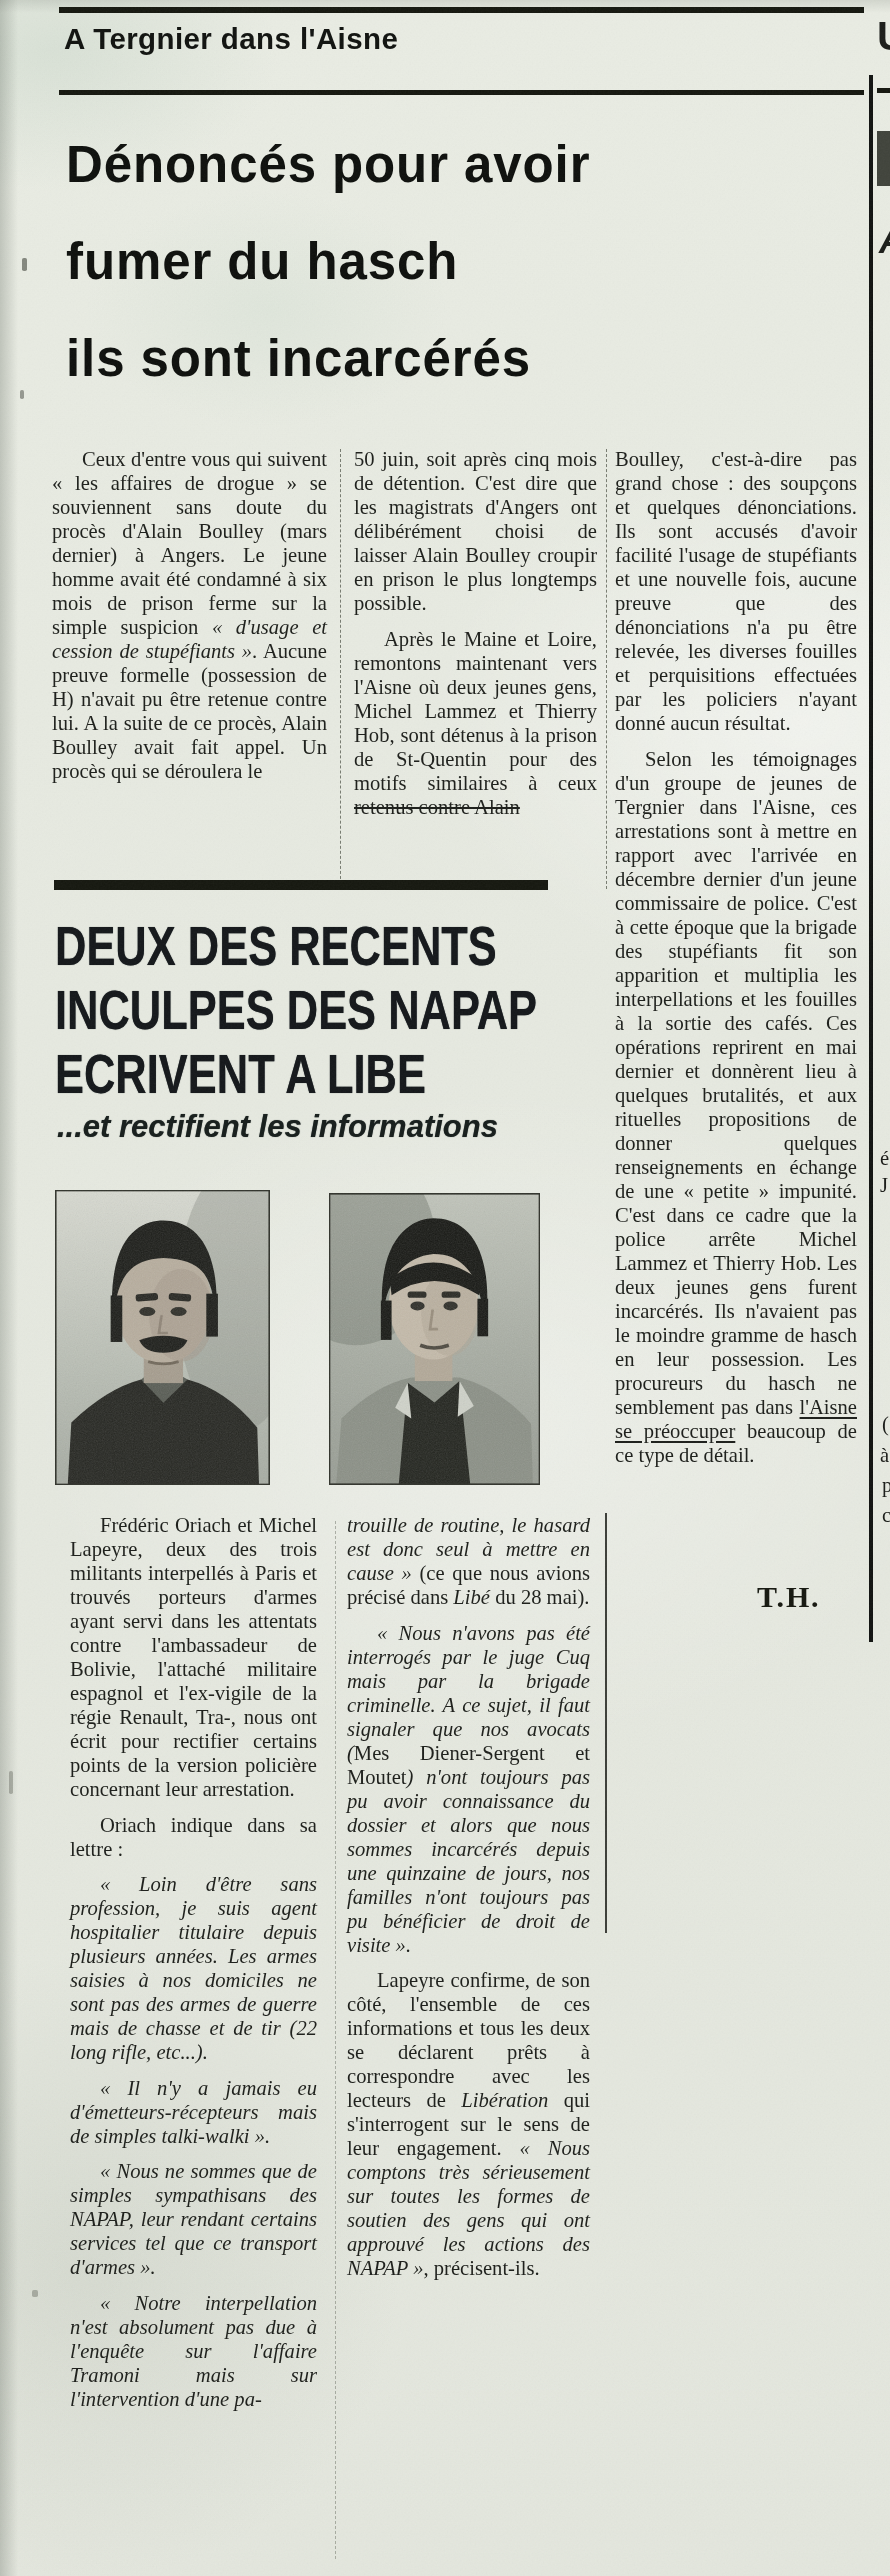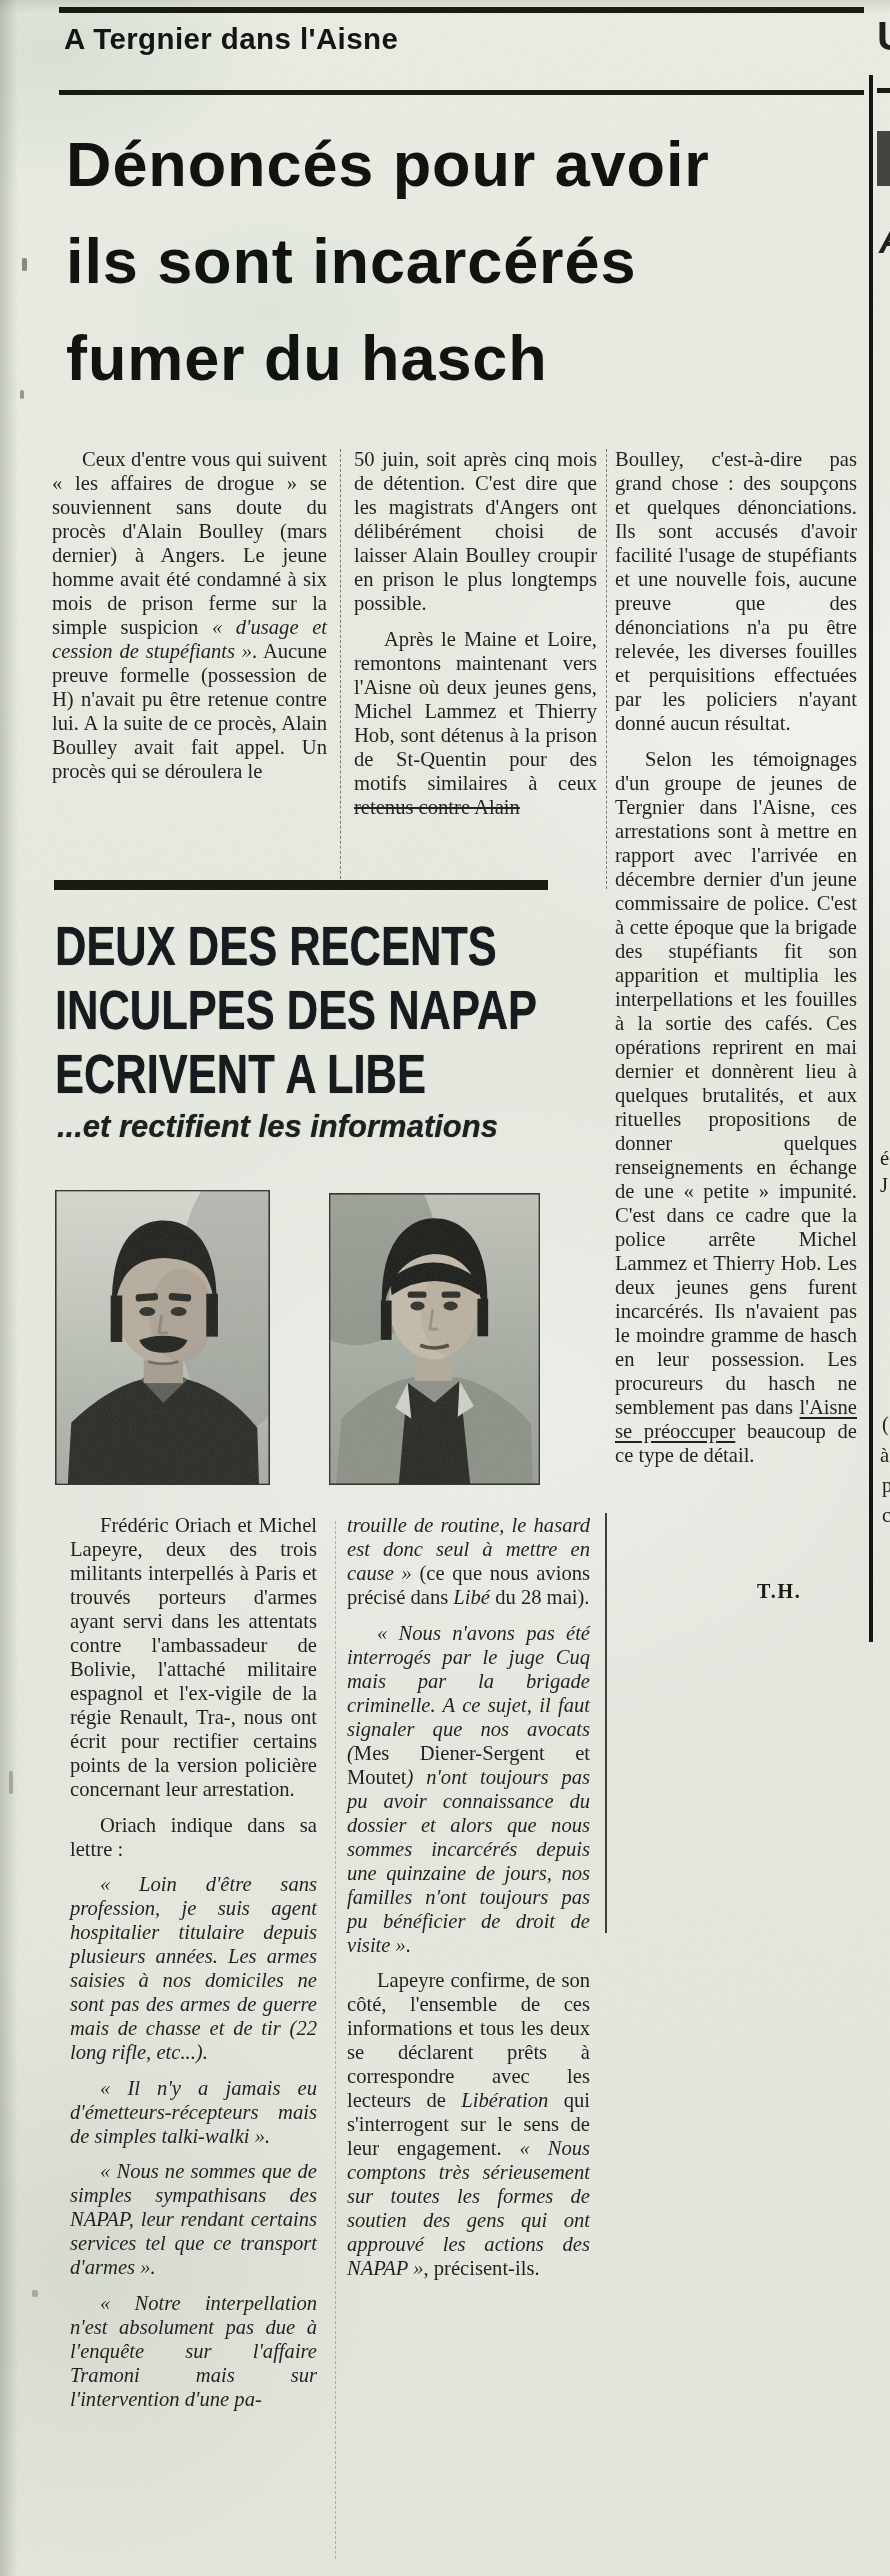--- a/index.html
+++ b/index.html
@@ -15,39 +15,39 @@
     font-family:"Liberation Serif",serif;color:#1c1e1a;
   }
   .edge-shade-left{position:absolute;left:0;top:0;width:18px;height:2576px;
     background:linear-gradient(90deg,rgba(70,80,70,.25),transparent);}
   .edge-shade-top{position:absolute;left:0;top:0;width:891px;height:12.5px;
     background:linear-gradient(180deg,rgba(70,80,70,.14),transparent);}
   .rule{position:absolute;background:#15170f;}
   .kicker{position:absolute;left:64px;top:21.5px;font-family:"Liberation Sans",sans-serif;
     font-weight:bold;font-size:29.5px;letter-spacing:0.4px;color:#101California;color:#10120f;white-space:nowrap;text-align:center;}
   .headline1{position:absolute;left:66px;top:116px;font-family:"Liberation Sans",sans-serif;
-    font-weight:bold;font-size:63px;line-height:97px;letter-spacing:0.9px;color:#0d0f0c;white-space:nowrap;}
+    font-weight:bold;font-size:51px;line-height:97px;letter-spacing:0.9px;color:#0d0f0c;white-space:nowrap;}
   .headline2{position:absolute;left:55px;top:896px;font-family:"Liberation Sans",sans-serif;
     font-weight:bold;font-size:55px;line-height:64px;color:#14171a;white-space:nowrap;margin-top:18px;}
   .headline2 .h2line{display:block;transform:scaleX(.79);transform-origin:left center;
     text-shadow:0 0 0.9px rgba(10,20,25,.8);}
   .subtitle{position:absolute;left:57px;top:1100px;font-family:"Liberation Sans",sans-serif;
     font-weight:bold;font-style:italic;font-size:31px;line-height:53px;color:#161d1b;white-space:nowrap;
     text-shadow:0 0 0.9px rgba(15,25,25,.7);}
   .col{position:absolute;font-size:20.6px;line-height:24px;text-align:justify;
     text-rendering:optimizeLegibility;}
   .col p{margin:0 0 11.6px 0;}
   .indent{text-indent:30px;}
   .it{font-style:italic;}
   .strike{text-decoration:line-through;text-decoration-thickness:1.8px;}
   .ul{text-decoration:underline;text-underline-offset:2.7px;}
   .vdash{position:absolute;width:0;border-left:1.8px dashed #777b70;}
   .vline-mid{position:absolute;width:1.8px;background:#3c3e38;}
   .colrule{position:absolute;left:869px;top:75px;width:3.6px;height:1567px;background:#101210;}
-  .sig{position:absolute;left:757px;top:1580px;font-weight:bold;font-size:20px;letter-spacing:1.8px;color:#15170f;}
+  .sig{position:absolute;left:757px;top:1580px;font-weight:bold;font-size:30px;letter-spacing:1.8px;color:#15170f;}
   .frag{position:absolute;color:#1a1c18;}
   .frag-sans{font-family:"Liberation Sans",sans-serif;font-weight:bold;}
   .frag-serif{font-family:"Liberation Serif",serif;font-size:20.6px;}
   .speck{position:absolute;background:#31342c;border-radius:1.8px;}
   .photo{position:absolute;}
   .grain{position:absolute;left:0;top:0;z-index:40;pointer-events:none;}
 </style>
 </head>
 <body>
 
@@ -59,22 +59,22 @@
   <div class="speck" style="left:19.7px;top:390px;width:4.5px;height:9px;opacity:.45"></div>
   <div class="speck" style="left:9px;top:1771px;width:3.6px;height:23px;opacity:.3"></div>
   <div class="speck" style="left:32px;top:2290px;width:6.3px;height:7.2px;opacity:.3"></div>
 
   <div class="rule" style="left:59px;top:7.2px;width:805px;height:6.3px;"></div>
   <div class="kicker">A Tergnier dans l'Aisne</div>
   <div class="rule" style="left:59px;top:90px;width:805px;height:4.5px;"></div>
 
   <div class="headline1">
     <div>Dénoncés pour avoir</div>
+    <div>fumer du hasch</div>
     <div>ils sont incarcérés</div>
-    <div>fumer du hasch</div>
   </div>
 
   <div class="col" style="left:52px;top:447px;width:275px;">
     <p class="para indent"><span>Ceux d'entre vous qui suivent « les affaires de drogue » se souviennent sans doute du procès d'Alain Boulley (mars dernier) à Angers. Le jeune homme avait été condamné à six mois de prison ferme sur la simple suspicion </span><span class="it">« d'usage et cession de stupéfiants »</span><span>. Aucune preuve formelle (possession de H) n'avait pu être retenue contre lui. A la suite de ce procès, Alain Boulley avait fait appel. Un procès qui se déroulera le</span></p>
   </div>
 
   <div class="vdash" style="left:340px;top:449px;height:440px;"></div>
 
   <div class="col" style="left:354px;top:447px;width:243px;">
     <p class="para">50 juin, soit après cinq mois de détention. C'est dire que les magistrats d'Angers ont délibérément choisi de laisser Alain Boulley croupir en prison le plus longtemps possible.</p>

